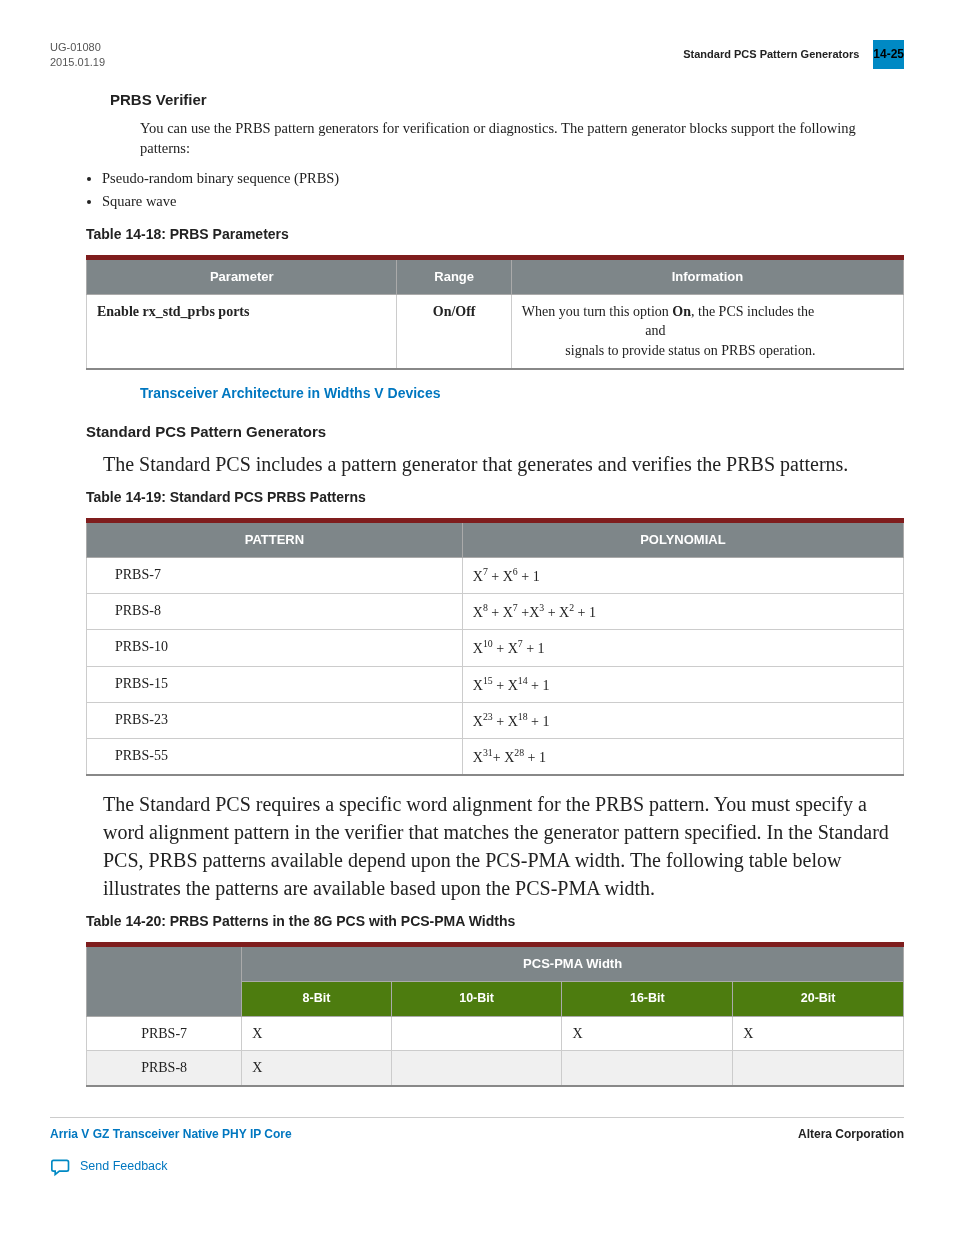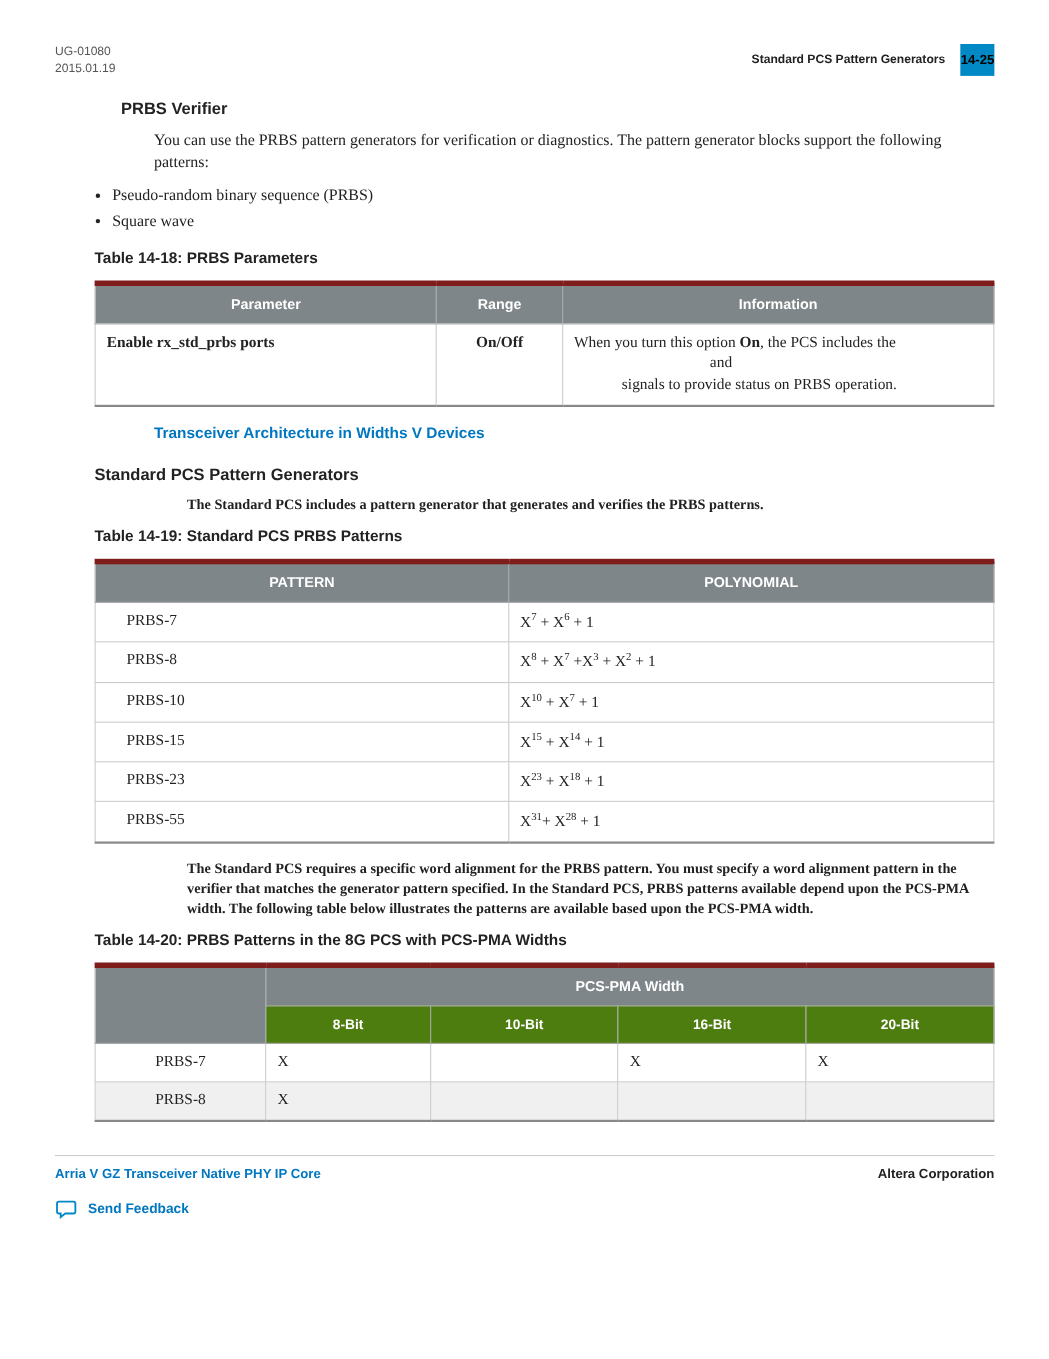--- a/index.html
+++ b/index.html
@@ -13,21 +13,21 @@
     line-height: 1.4;
   }
   .header-row { display: flex; justify-content: space-between; align-items: flex-start; margin-bottom: 18px; font-family: Arial, sans-serif; font-size: 11px; }
   .header-left { color: #555; }
   .header-right { display: flex; align-items: center; gap: 14px; }
   .header-title { font-weight: bold; color: #222; }
   .page-badge { background: #0089c4; color: #000000; padding: 6px 0; font-weight: bold; font-size: 12px; }
   h3.section { font-family: Arial, sans-serif; font-weight: bold; font-size: 15px; margin: 8px 0 8px 60px; }
   h3.section-left { font-family: Arial, sans-serif; font-weight: bold; font-size: 15px; margin: 18px 0 8px 36px; }
   p.body { margin: 6px 0 10px 90px; font-size: 14.5px; }
-  p.body-left { margin: 6px 0 10px 120px; font-size: 13px; font-weight: bold; }
+  p.body-left { margin: 6px 0 10px 53px; font-size: 20px; }
   ul.bullets { margin: 4px 0 14px 52px; list-style: disc; }
   ul.bullets li { margin: 2px 0; font-size: 14.5px; }
   h4.table-title { font-family: Arial, sans-serif; font-weight: bold; font-size: 14px; margin: 10px 0 10px 36px; }
   table.doc { border-collapse: collapse; width: calc(100% - 36px); margin-left: 36px; margin-bottom: 14px; }
   table.doc th { background: #7e8689; color: #fff; font-family: Arial, sans-serif; font-weight: bold; font-size: 13px; padding: 8px 10px; border: 1px solid #aaa; text-align: center; }
   table.doc td { padding: 7px 10px; border: 1px solid #ccc; font-size: 14px; vertical-align: top; }
   table.doc tr:last-child td { border-bottom: 2px solid #888; }
   table.doc.firstrow tr:first-child th { border-top: 5px solid #7f1d1d; }
   .col-param { width: 38%; }
   .col-range { width: 14%; text-align: center; }
@@ -39,21 +39,21 @@
   .t19 td:first-child { padding-left: 28px; }
   .t20 th.sub { background: #4d7c0f; font-size: 12.5px; }
   .t20 td { text-align: left; }
   .t20 td.label { text-align: center; }
   .t20 tr.alt td { background: #f0f0f0; }
   .footer { display: flex; justify-content: space-between; align-items: center; margin-top: 30px; font-family: Arial, sans-serif; font-size: 12px; border-top: 1px solid #ccc; padding-top: 8px; margin-left: 0; }
   .footer-left { color: #0077c0; font-weight: bold; }
   .footer-right { font-weight: bold; }
   .feedback { display: flex; align-items: center; gap: 8px; margin-top: 14px; }
   .feedback-icon { width: 22px; height: 20px; }
-  .feedback-text { color: #0077c0; font-weight: bold; font-family: Arial, sans-serif; font-size: 12.5px; }
+  .feedback-text { color: #0077c0; font-weight: normal; font-family: Arial, sans-serif; font-size: 12.5px; }
 </style>
 </head>
 <body>
 
 <div class="header-row">
   <div class="header-left">
     <div>UG-01080</div>
     <div>2015.01.19</div>
   </div>
   <div class="header-right">

